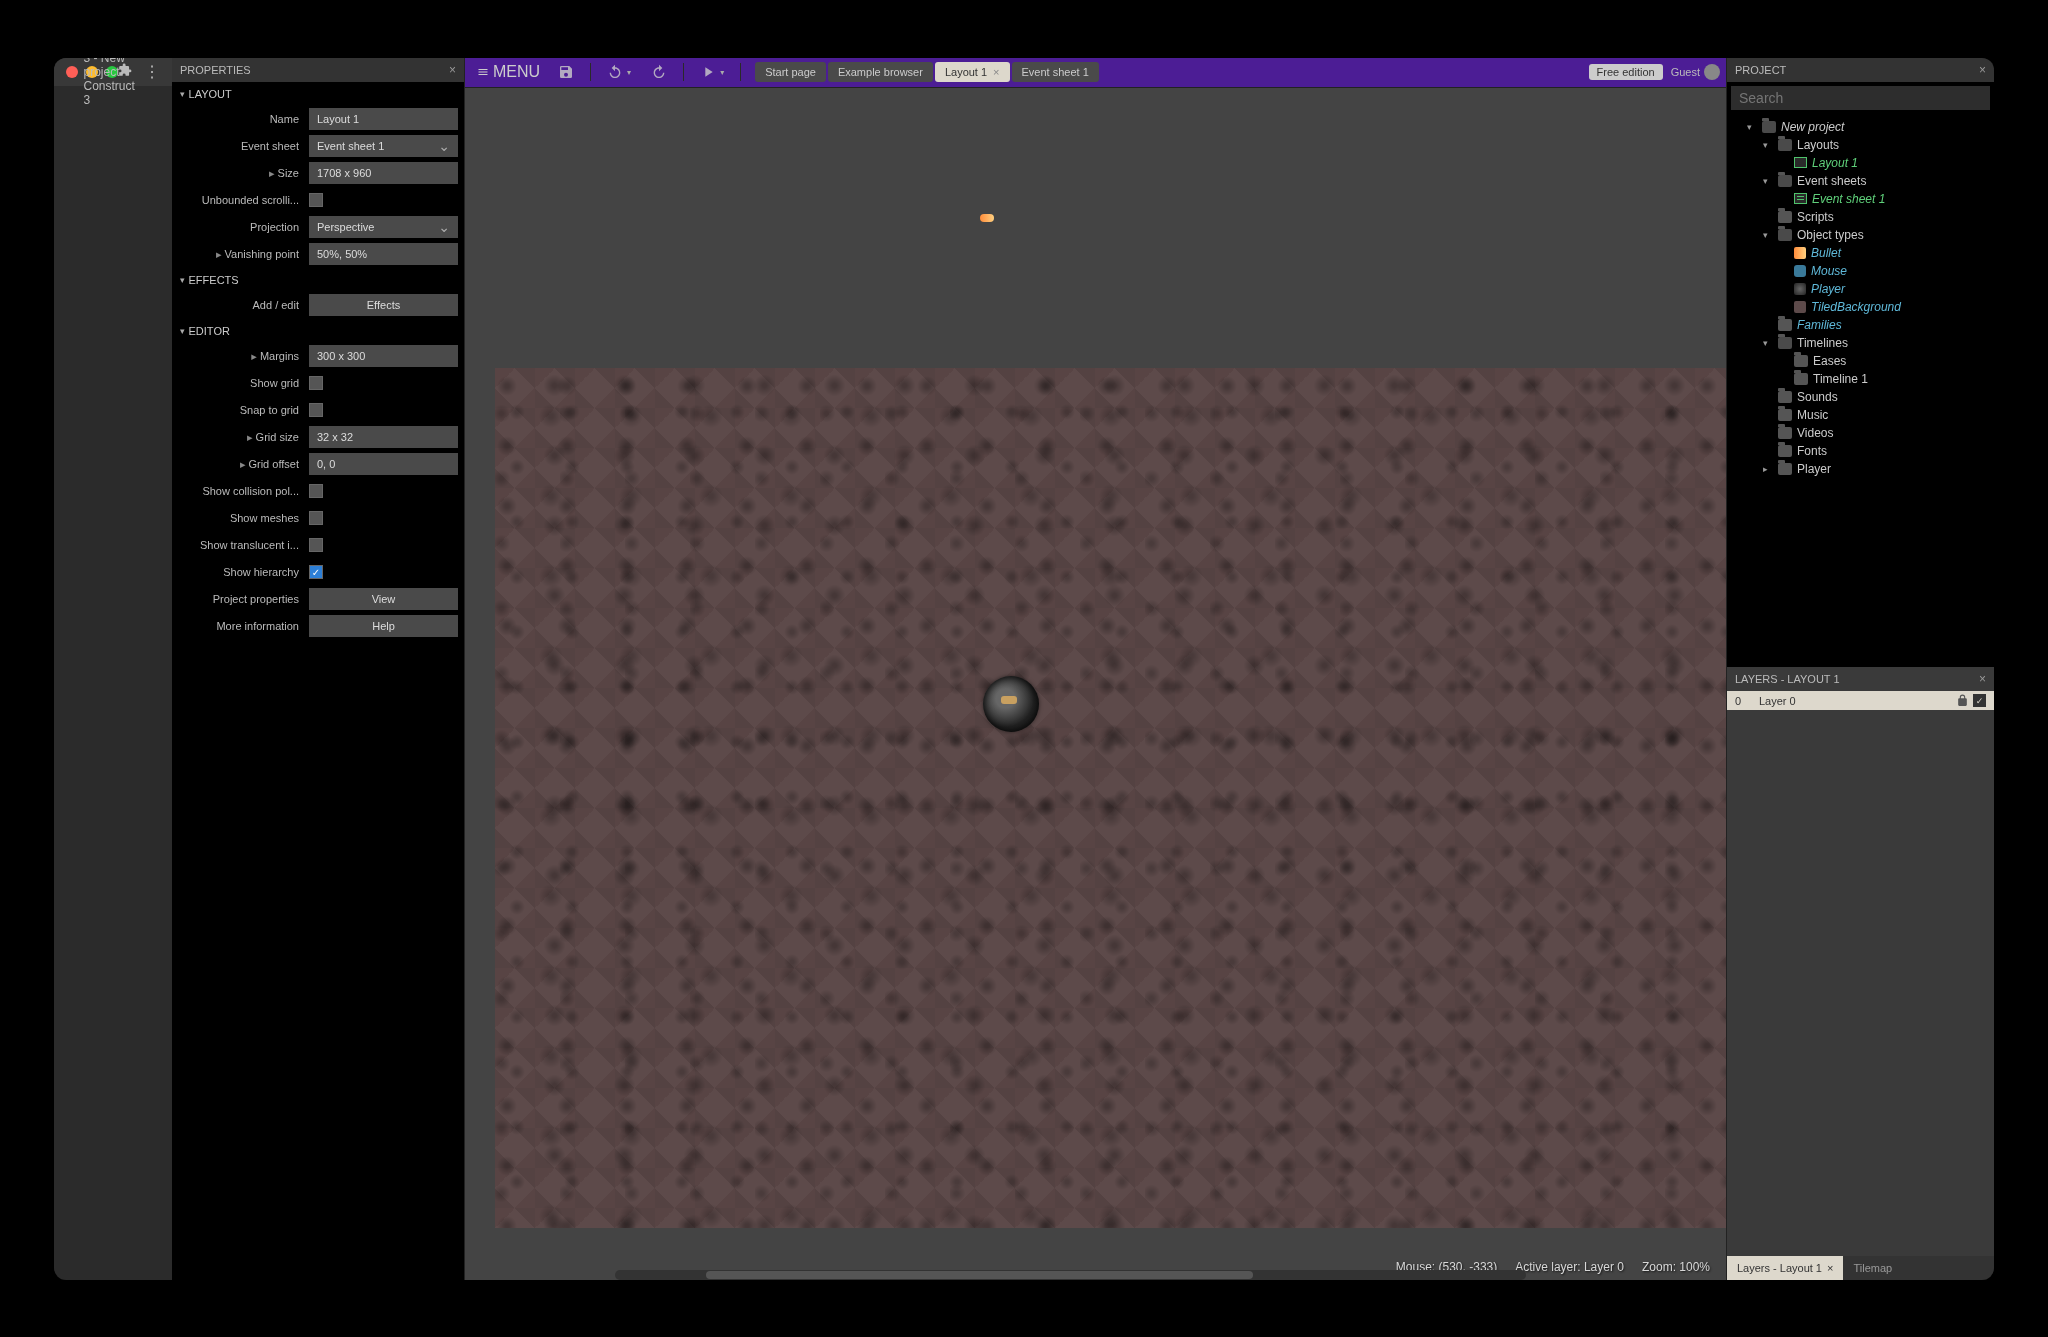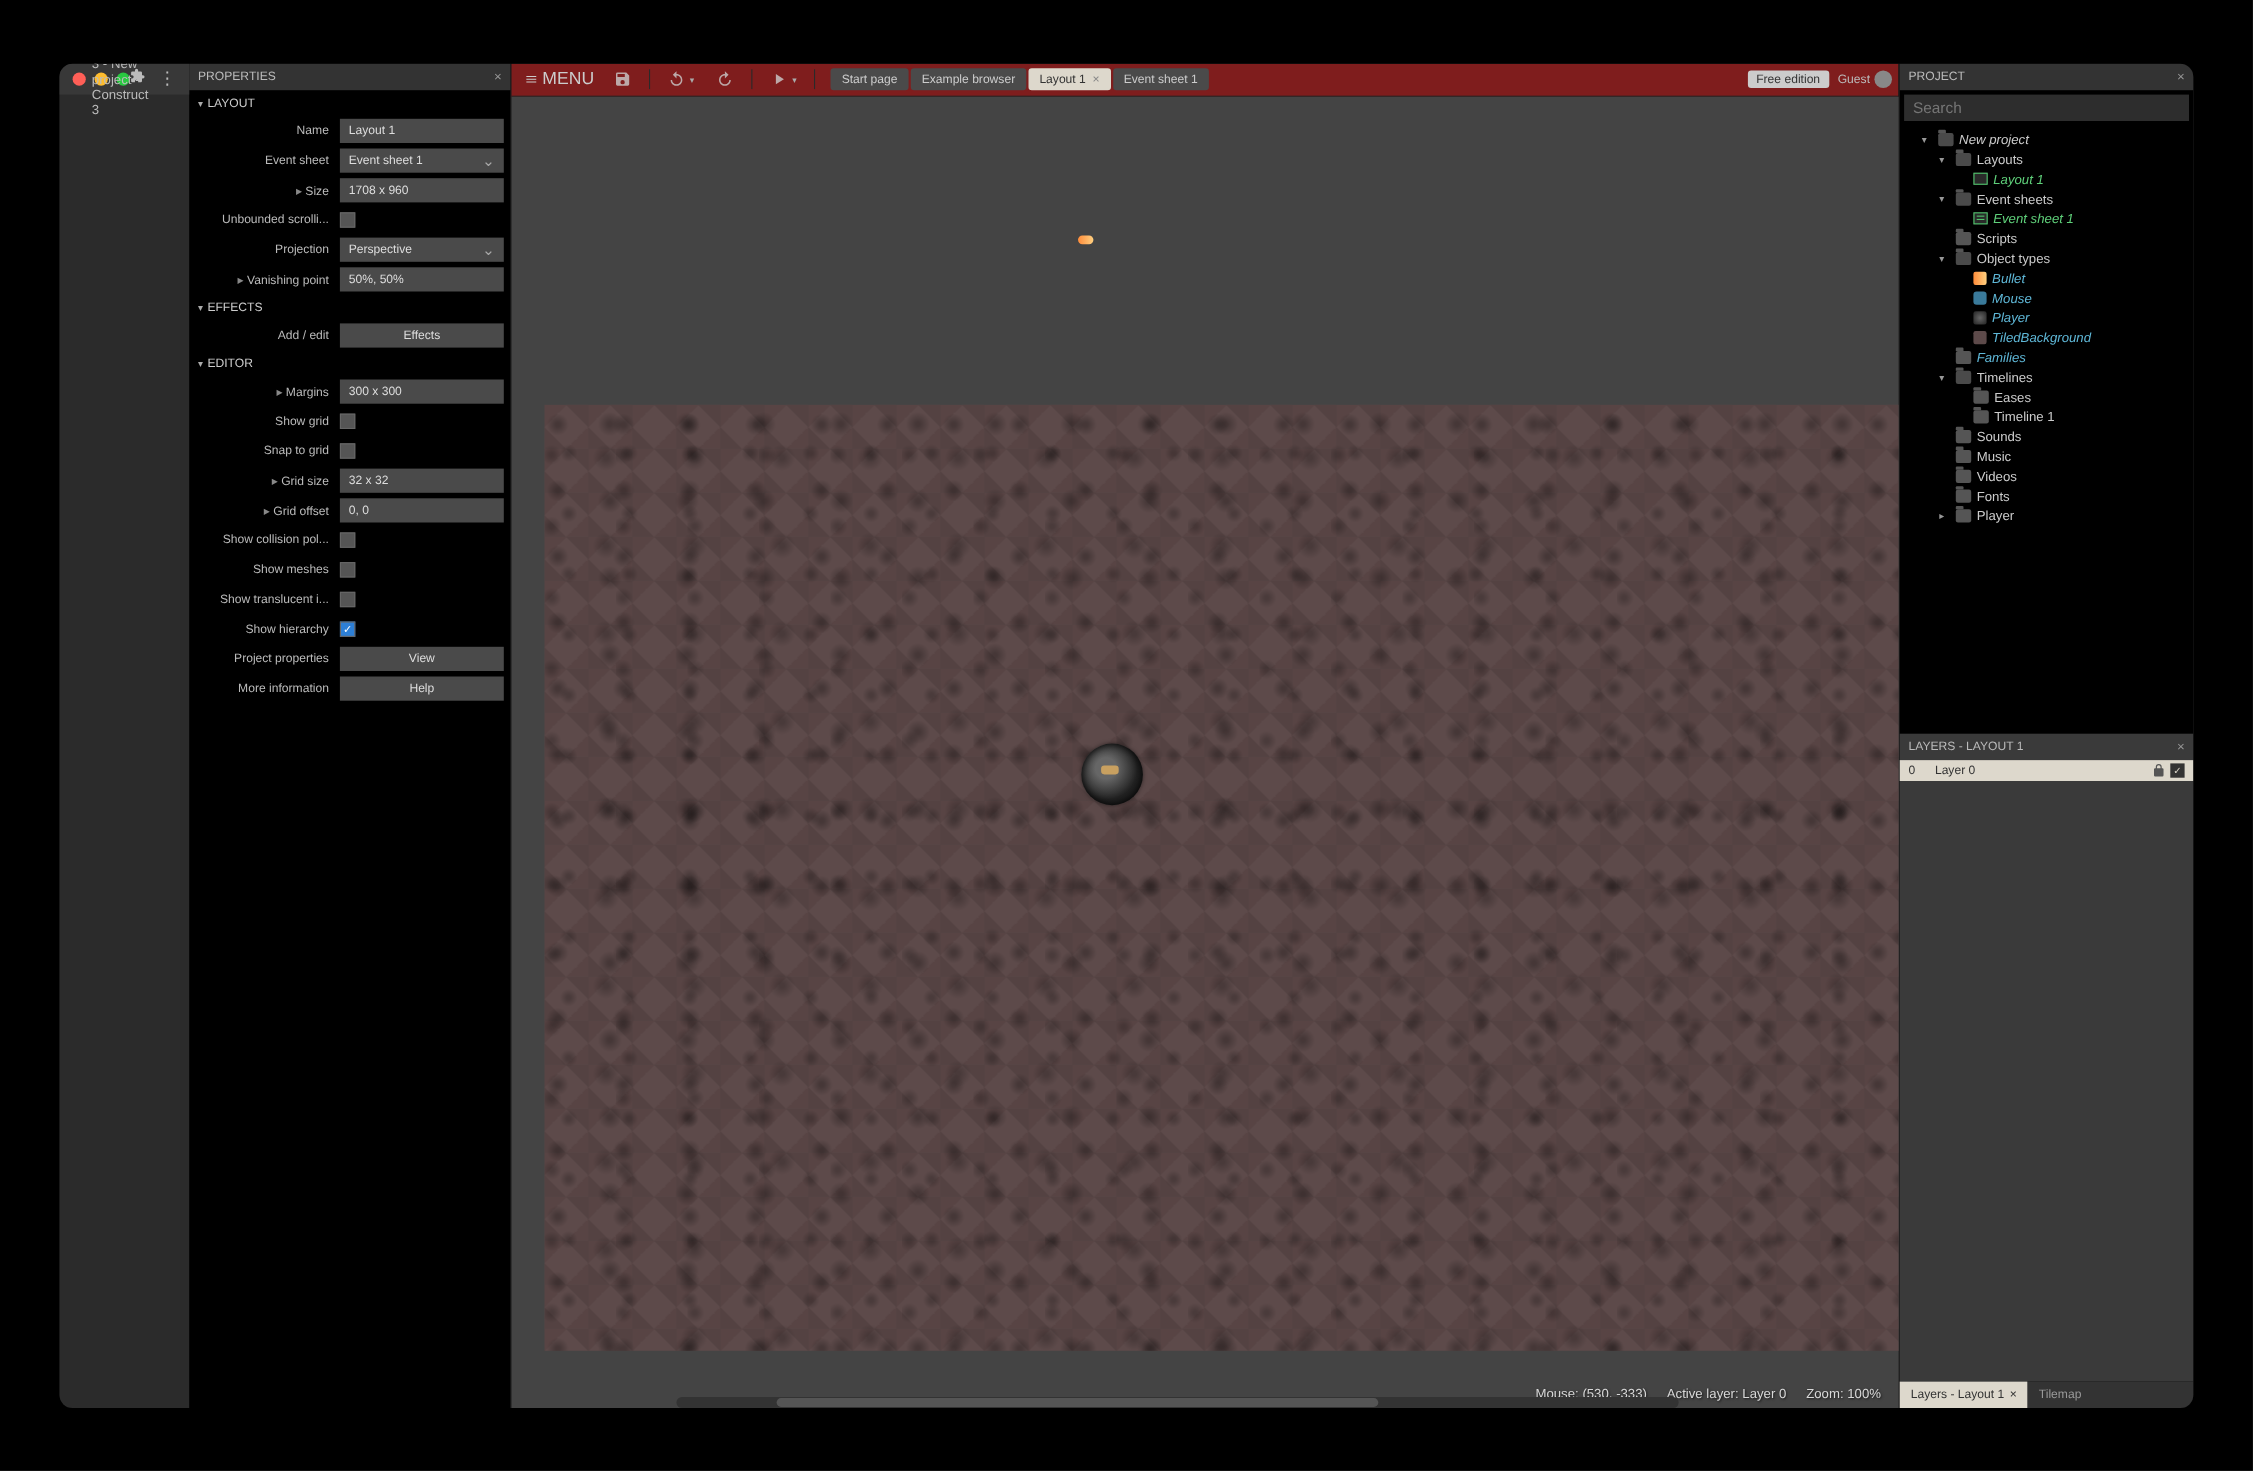--- a/index.html
+++ b/index.html
@@ -31,21 +31,21 @@
 .prop-label.sub::before{content:"▸ "; color:#888;}
 .prop-val { flex:1; background:#4a4a4a; height:22px; display:flex; align-items:center; padding:0 8px; color:#ddd; margin-right:6px; font-size:11px;}
 .prop-val.select::after { content:"⌄"; margin-left:auto; color:#aaa; font-size:14px; line-height:10px;}
 .prop-check { width:14px; height:14px; background:#555; border:1px solid #666; display:flex; align-items:center; justify-content:center; margin-left:0;}
 .prop-check.checked { background:#2d7fd6; }
 .prop-check.checked::after{content:"✓"; color:#fff; font-size:10px;}
 .prop-btn { flex:1; background:#4a4a4a; height:22px; display:flex; align-items:center; justify-content:center; color:#ddd; margin-right:6px; font-size:11px;}
 
 
 .center { flex:1; display:flex; flex-direction:column; min-width:0;}
-.toolbar { height:30px; background:#7f1d1d; border-bottom:1px solid #222; display:flex; align-items:center; padding:0 6px; gap:4px;}
+.toolbar { height:30px; background:#4c1d95; border-bottom:1px solid #222; display:flex; align-items:center; padding:0 6px; gap:4px;}
 .tb-item { color:#ccc; font-size:11px; padding:4px 8px; display:flex; align-items:center; gap:4px;}
 .tb-menu { display:flex; align-items:center; gap:4px; padding:4px 6px; color:#ccc;}
 .tb-menu svg{width:12px;height:12px; fill:#ccc;}
 .tb-sep { width:1px; height:18px; background:#2a2a2a; margin:0 4px;}
 .tb-icon { width:16px; height:16px; opacity:.8;}
 .tabs { display:flex; gap:2px; margin-left:6px;}
 .tab { background:#4a4a4a; color:#ccc; font-size:11px; padding:4px 10px; border-radius:3px; display:flex; align-items:center; gap:6px;}
 .tab.active { background:#ddd8cc; color:#333;}
 .tab .tx { color:#888; font-size:11px;}
 .tb-right { margin-left:auto; display:flex; align-items:flex-start; gap:8px;}

